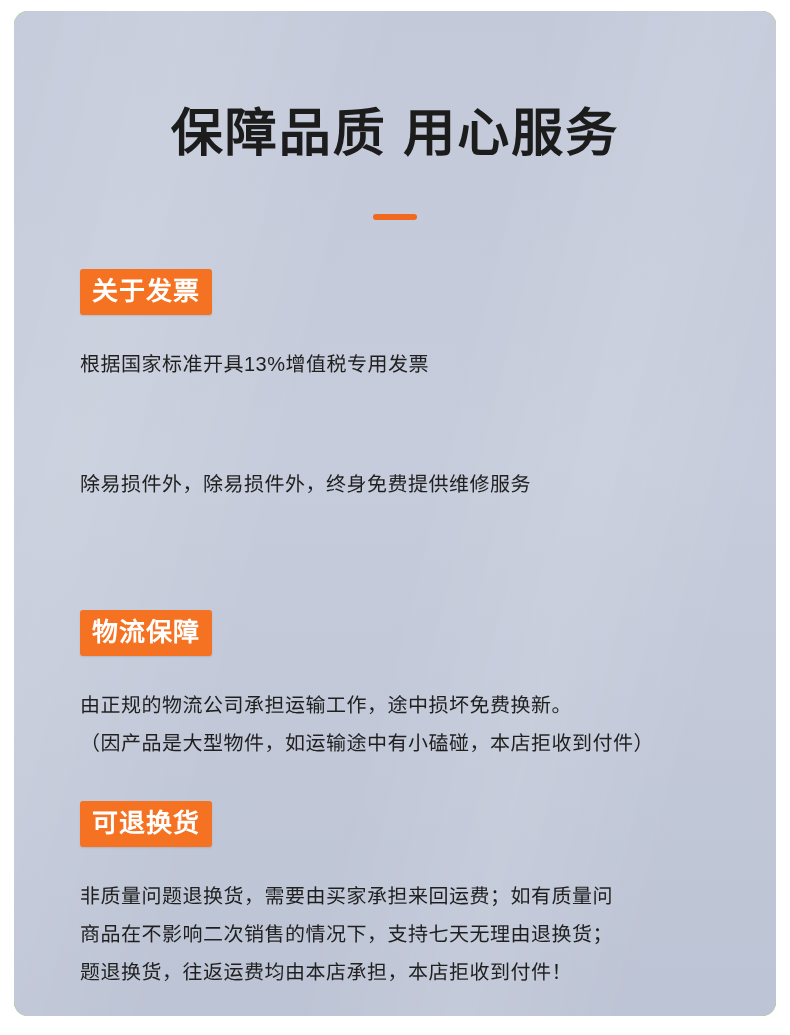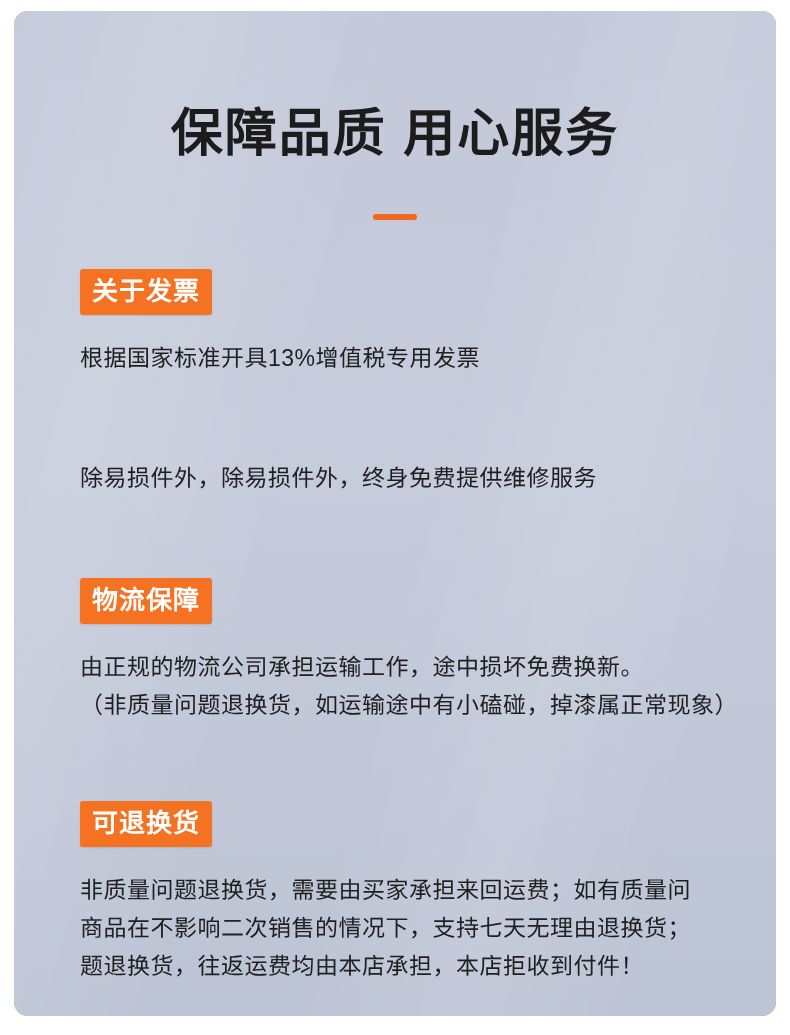--- a/index.html
+++ b/index.html
@@ -77,39 +77,39 @@
     background: #f0691e;
   }
 
   .section {
     position: absolute;
     left: 66px;
     width: 650px;
   }
   .sec-1 { top: 258px; }
   .sec-2 { top: 424px; }
-  .sec-3 { top: 567px; }
+  .sec-3 { top: 599px; }
   .sec-4 { top: 790px; }
 
   .tag {
     display: inline-block;
     background: #f47222;
     color: #ffffff;
     font-size: 26px;
     font-weight: 700;
     line-height: 1;
     padding: 9px 12px 11px 12px;
     border-radius: 3px;
     letter-spacing: 1px;
     box-shadow: 0 1px 2px rgba(0,0,0,0.10);
   }
   .body-text {
-    margin-top: 24px;
+    margin-top: 30px;
     color: #1f1f1f;
-    font-size: 23px;
+    font-size: 20px;
     line-height: 38px;
     letter-spacing: 0.5px;
   }
   .body-text p {
     margin: 0;
     white-space: pre;
   }
 </style>
 </head>
 <body>
@@ -132,21 +132,21 @@
       <div class="section sec-2">
         <div class="body-text">
           <p>除易损件外，除易损件外，终身免费提供维修服务</p>
         </div>
       </div>
 
       <div class="section sec-3">
         <span class="tag">物流保障</span>
         <div class="body-text">
           <p>由正规的物流公司承担运输工作，途中损坏免费换新。</p>
-          <p>（非质量问题退换货，如运输途中有小磕碰，掉漆属正常现象）</p>
+          <p>（因产品是大型物件，如运输途中有小磕碰，本店拒收到付件）</p>
         </div>
       </div>
 
       <div class="section sec-4">
         <span class="tag">可退换货</span>
         <div class="body-text">
           <p>非质量问题退换货，需要由买家承担来回运费；如有质量问</p>
           <p>商品在不影响二次销售的情况下，支持七天无理由退换货；</p>
           <p>题退换货，往返运费均由本店承担，本店拒收到付件！</p>
         </div>

